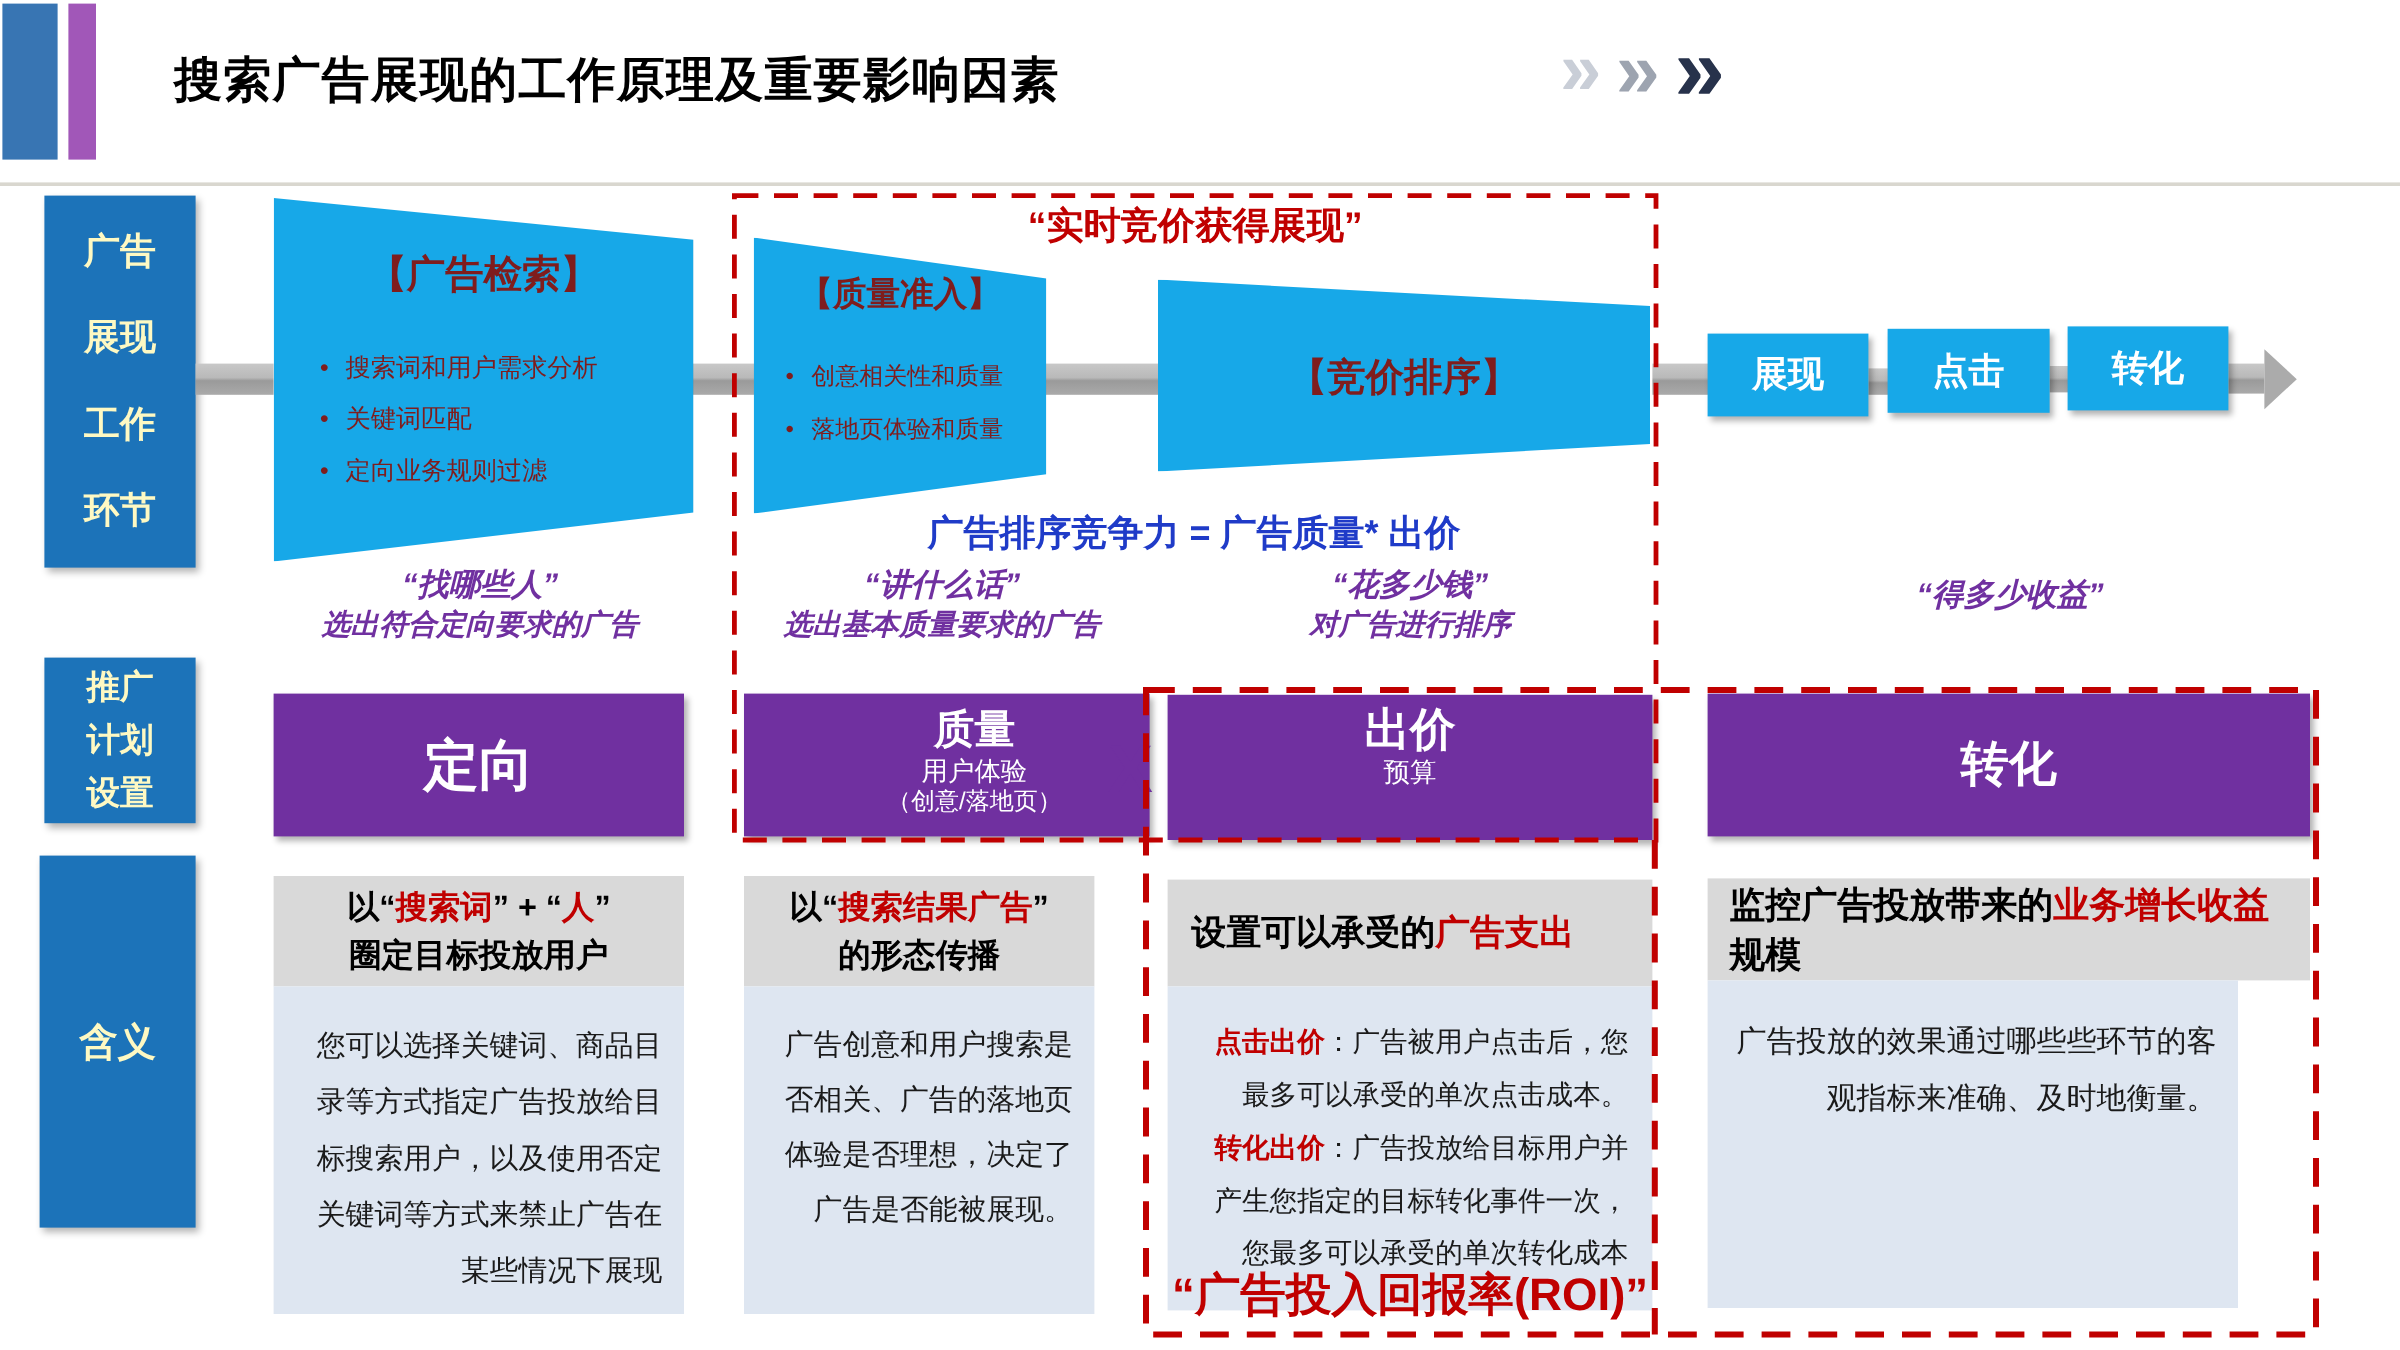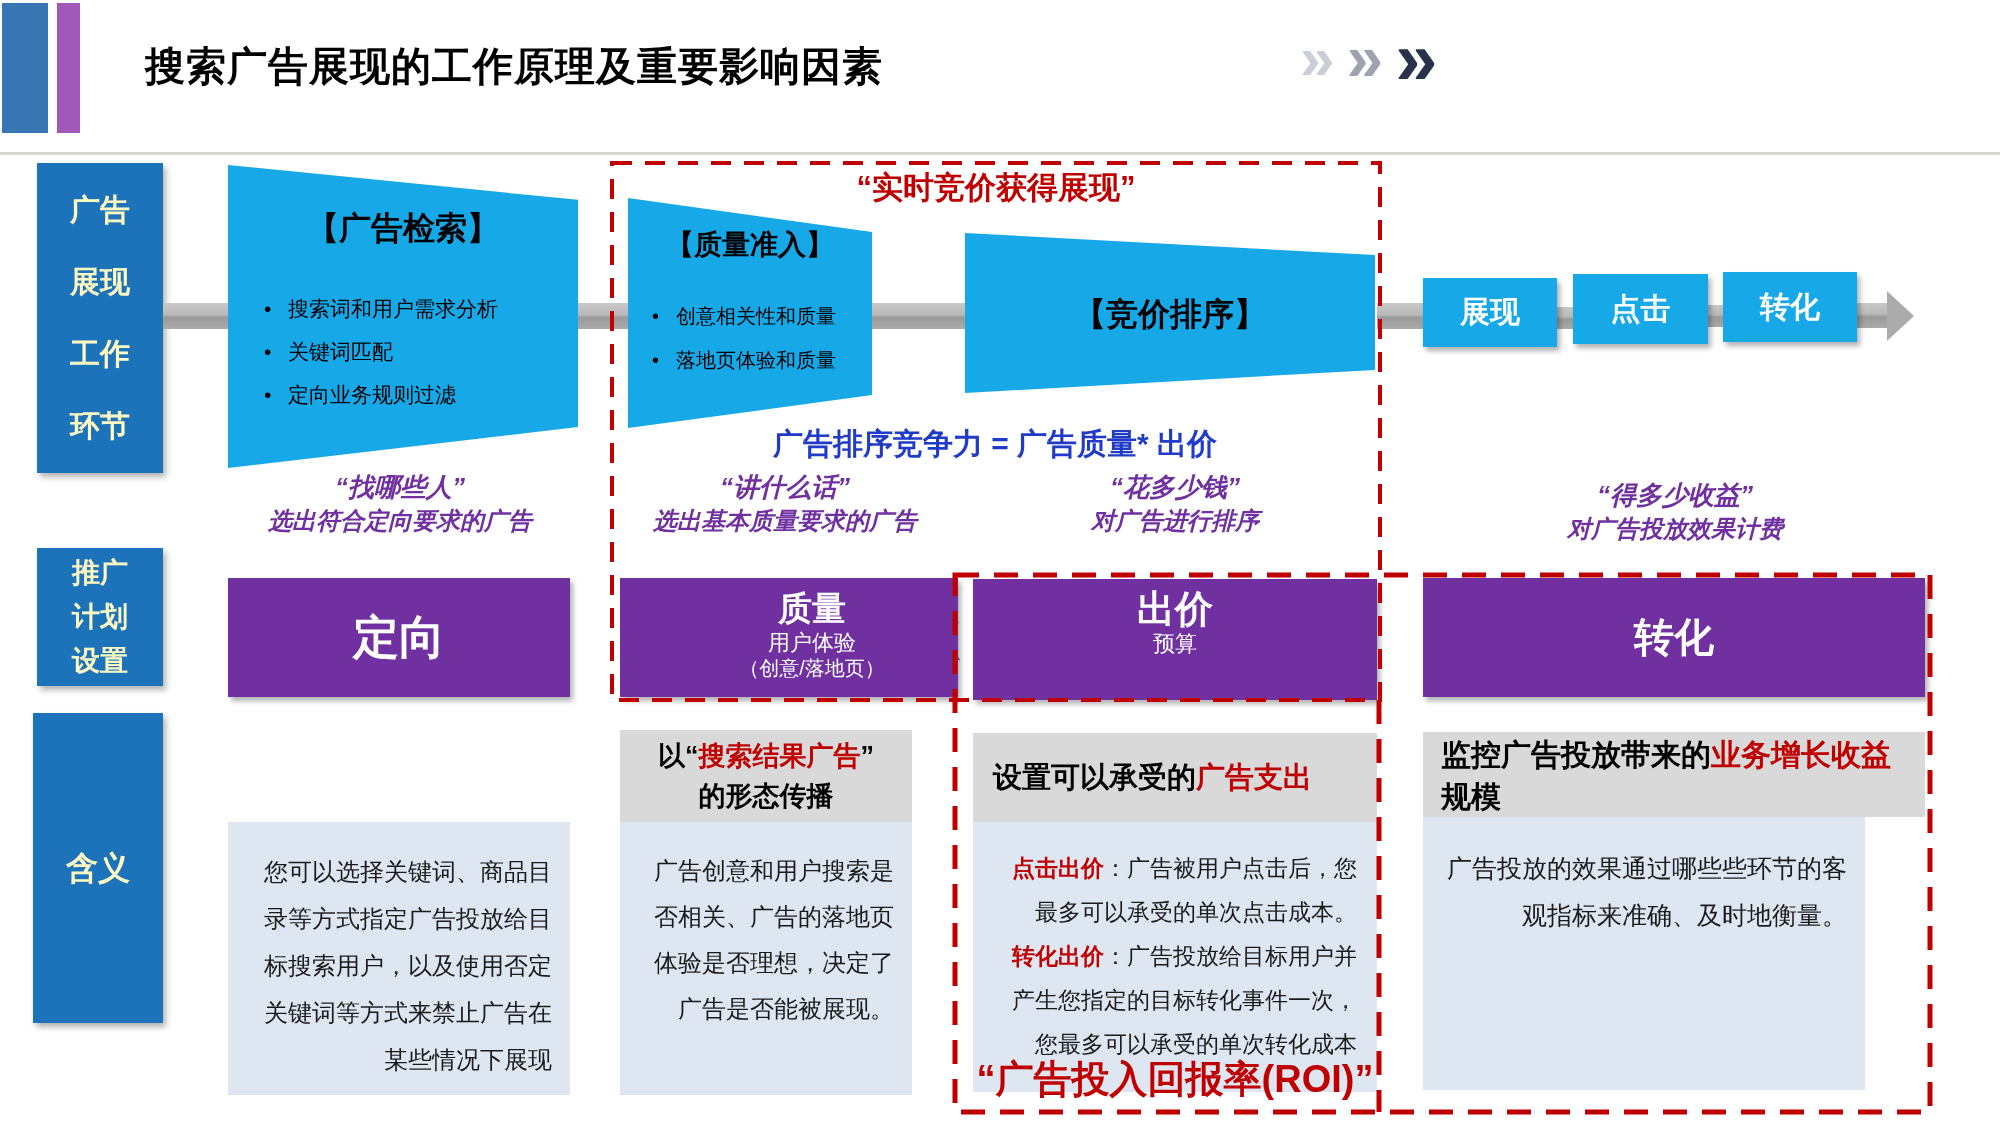--- a/index.html
+++ b/index.html
@@ -16,21 +16,21 @@
   
   .label-box{
     position:absolute;background:#1c73b9;color:#fef9c3;font-weight:bold;text-align:center;
     display:flex;flex-direction:column;align-items:center;justify-content:center;
     box-shadow:3px 4px 6px rgba(0,0,0,.3);
   }
   .label-box div{line-height:72px;font-size:30px;}
   .label-box.small div{line-height:44px;font-size:28px;}
   .label-box.one div{line-height:40px;font-size:32px;}
   
-  .funnel{position:absolute;background:#17a8e8;color:#000000;filter:drop-shadow(3px 4px 3px rgba(0,0,0,.25));}
+  .funnel{position:absolute;background:#17a8e8;color:#7f1d1d;filter:drop-shadow(3px 4px 3px rgba(0,0,0,.25));font-family:Liberation Mono, monospace;}
   .funnel .ftitle{position:absolute;left:0;width:100%;text-align:center;font-weight:bold;}
   .funnel ul{list-style:none;margin:0;padding:0;position:absolute;}
   .funnel li{position:relative;padding-left:26px;}
   .funnel li::before{content:"•";position:absolute;left:2px;top:0;}
   
   .connector{position:absolute;background:linear-gradient(#c8c8c8 0%,#b9b9b9 45%,#9a9a9a 55%,#aaaaaa 100%);}
   .arrow-head{position:absolute;width:0;height:0;border-top:25px solid transparent;border-bottom:25px solid transparent;border-left:27px solid #ababab;}
   
   .step-box{position:absolute;background:#17a8e8;color:#fff;font-weight:bold;font-size:30px;display:flex;align-items:center;justify-content:center;box-shadow:3px 4px 5px rgba(0,0,0,.3);}
   
@@ -132,40 +132,45 @@
   <div class="quote" style="left:610px;top:470px;width:350px;">
     <span class="q1">“讲什么话”</span>
     <span class="q2">选出基本质量要求的广告</span>
   </div>
   <div class="quote" style="left:975px;top:470px;width:400px;">
     <span class="q1">“花多少钱”</span>
     <span class="q2">对广告进行排序</span>
   </div>
   <div class="quote" style="left:1425px;top:478px;width:500px;">
     <span class="q1">“得多少收益”</span>
-    <span class="q2">对广告投放效果计费</span>
   </div>
 
   <div class="purple-box" style="left:228px;top:578px;width:342px;height:119px;">
     <div class="pb-main-lg">定向</div>
   </div>
   <div class="purple-box" style="left:620px;top:578px;width:292px;height:119px;padding-left:46px;">
     <div class="pb-main">质量</div>
     <div class="pb-sub">用户体验</div>
     <div class="pb-sub2">（创意/落地页）</div>
   </div>
   <div class="x-symbol" style="left:906px;top:595px;width:72px;height:90px;">X</div>
   <div class="purple-box" style="left:973px;top:579px;width:404px;height:121px;">
     <div class="pb-main" style="font-size:38px;">出价</div>
     <div class="pb-sub">预算</div>
   </div>
   <div class="purple-box" style="left:1423px;top:578px;width:502px;height:119px;">
     <div class="pb-main-lg" style="font-size:40px;">转化</div>
   </div>
 
+  <div class="ghead center" style="left:228px;top:730px;width:342px;height:92px;font-size:27px;padding-top:6px;box-sizing:border-box;">
+    <div class="hline">
+      <span>以“</span><span class="red">搜索词</span><span>” + “</span><span class="red">人</span><span>”</span>
+    </div>
+    <div class="hline">圈定目标投放用户</div>
+  </div>
   <div class="gbody" style="left:228px;top:822px;width:342px;height:273px;box-sizing:border-box;padding:26px 18px 0;font-size:24px;line-height:47px;">您可以选择关键词、商品目录等方式指定广告投放给目标搜索用户，以及使用否定关键词等方式来禁止广告在某些情况下展现</div>
 
   <div class="ghead center" style="left:620px;top:730px;width:292px;height:92px;font-size:27px;padding-top:6px;box-sizing:border-box;">
     <div class="hline">
       <span>以“</span><span class="red">搜索结果广告</span><span>”</span>
     </div>
     <div class="hline">的形态传播</div>
   </div>
   <div class="gbody" style="left:620px;top:822px;width:292px;height:273px;box-sizing:border-box;padding:26px 18px 0;font-size:24px;line-height:46px;">广告创意和用户搜索是否相关、广告的落地页体验是否理想，决定了广告是否能被展现。</div>
 

